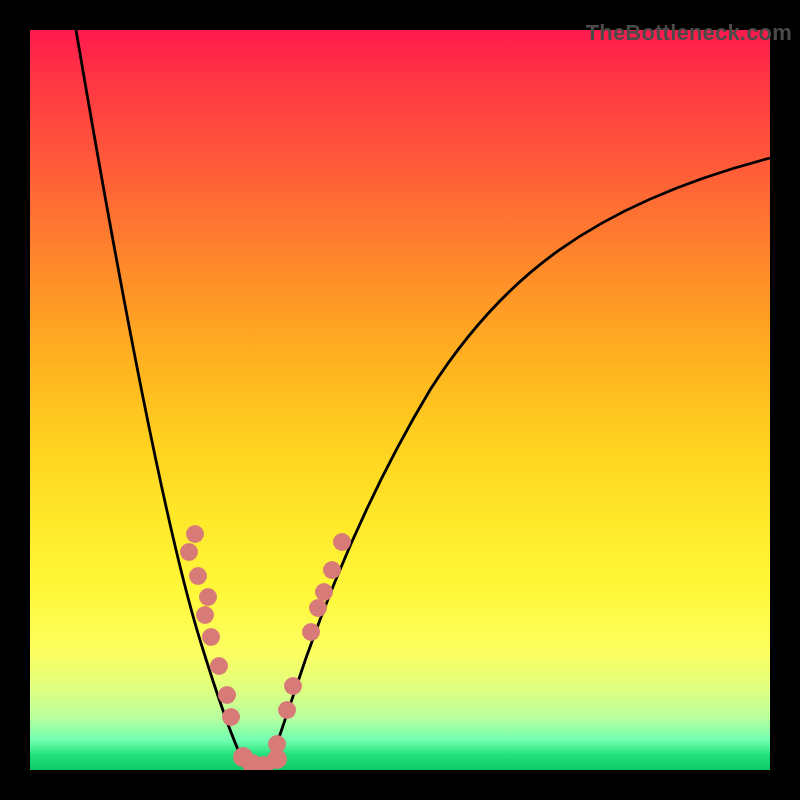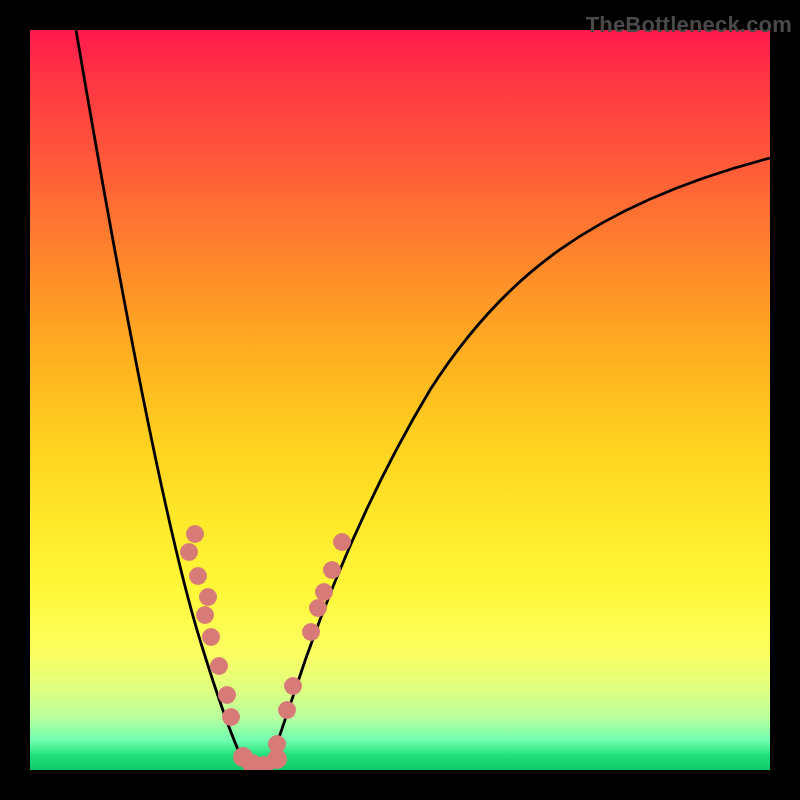--- a/index.html
+++ b/index.html
@@ -28,21 +28,21 @@
       #fff83a 76%,
       #fcff60 84%,
       #e0ff80 89%,
       #b8ffa0 93%,
       #70ffb0 96%,
       #22e07a 98%,
       #10c868 100%);
   }
   .watermark {
     position: absolute;
-    top: 12px;
+    top: 20px;
     right: 8px;
     color: #4a4a4a;
     font-size: 22px;
     font-weight: 600;
     letter-spacing: 0.2px;
     z-index: 5;
     text-align: center;
   }
   svg.curve {
     position: absolute;

